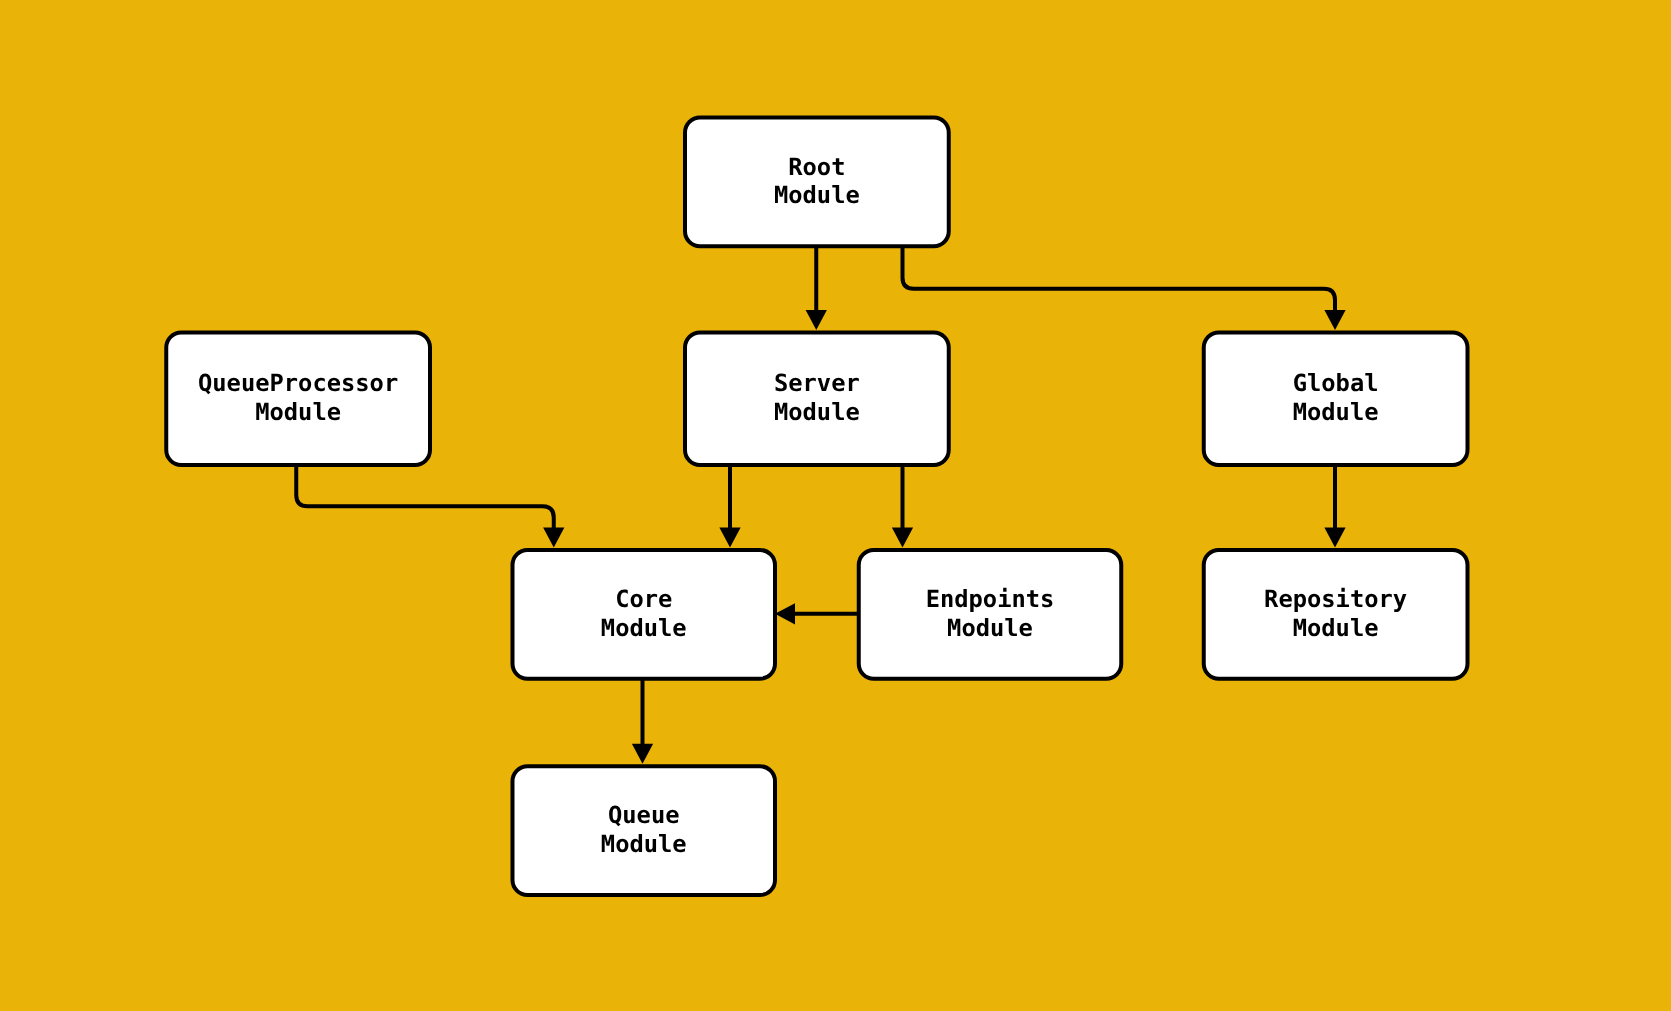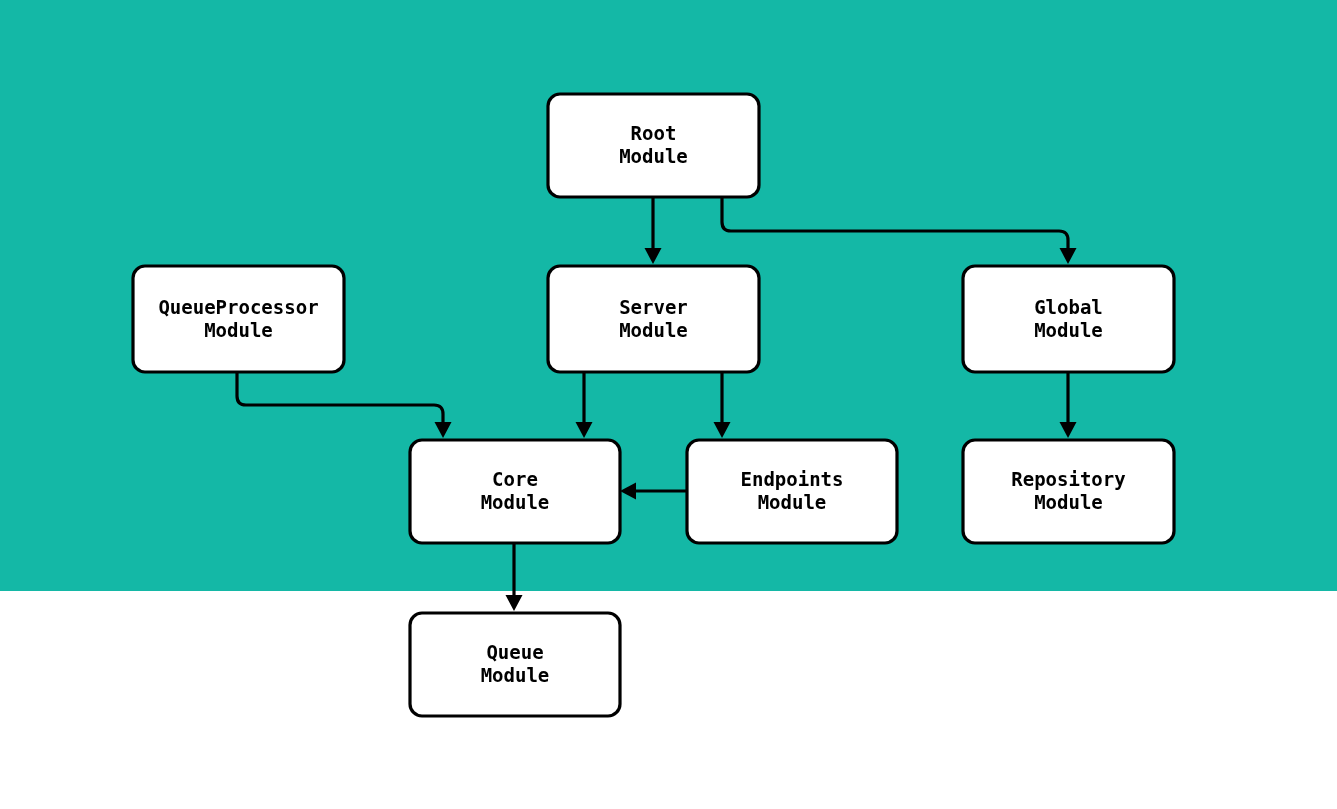--- a/index.html
+++ b/index.html
@@ -9,22 +9,22 @@
   }
   body {
     width: 1337px;
     height: 809px;
     font-family: "DejaVu Sans Mono", "Liberation Mono", monospace;
     overflow: hidden;
   }
   #diagram-root {
     position: relative;
     width: 1337px;
-    height: 591px;
-    background: #14b8a6;
+    height: 809px;
+    background: #eab308;
   }
   svg.diagram {
     display: block;
     width: 1337px;
     height: 809px;
   }
   .node-rect {
     fill: #ffffff;
     stroke: #000000;
     stroke-width: 3.2;

